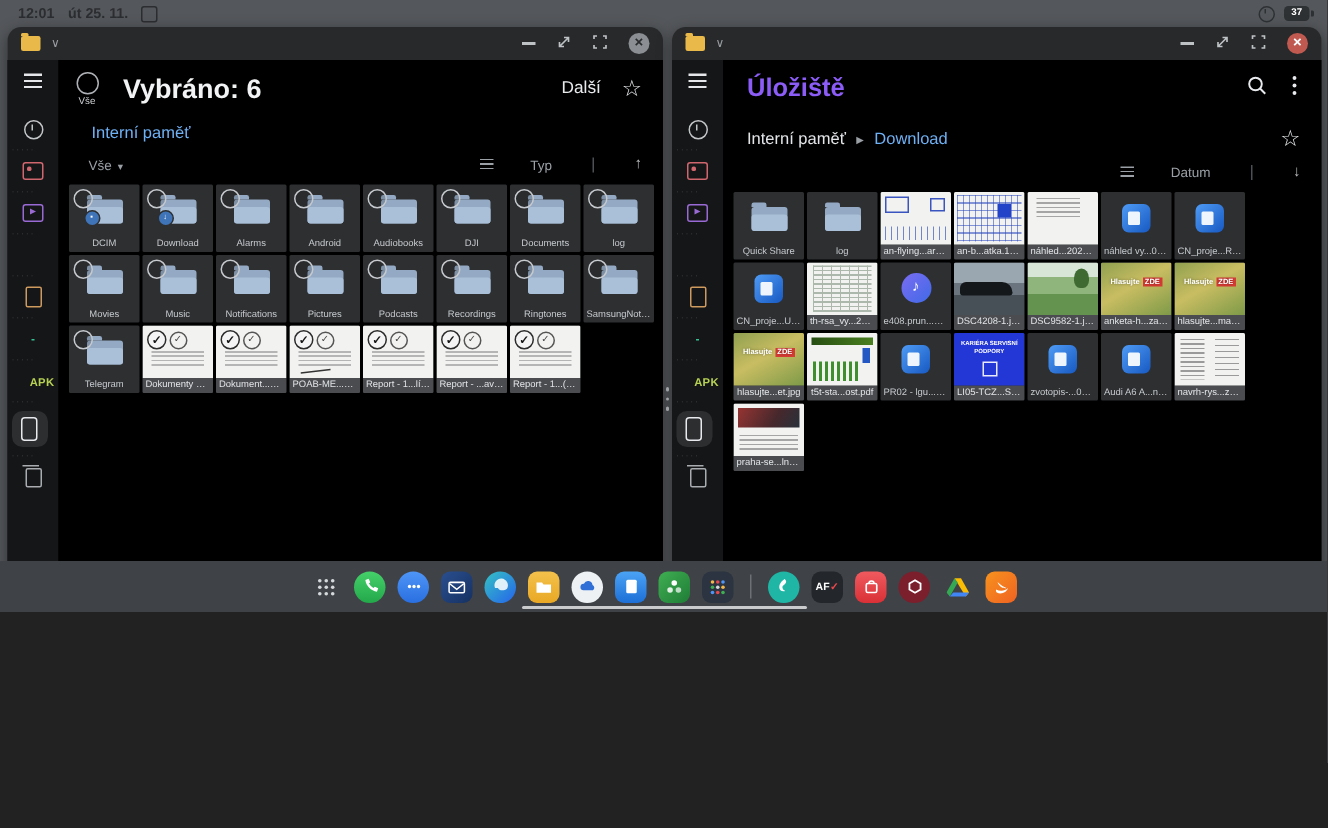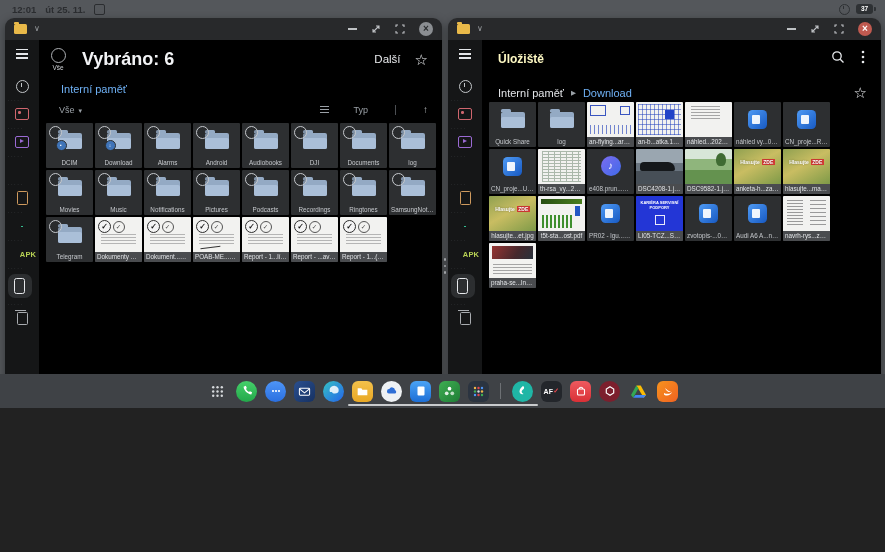--- a/index.html
+++ b/index.html
@@ -64,21 +64,21 @@
   .selall .circ{width:13px;height:13px;border:1.5px solid #aeb1b5;border-radius:50%;}
   .selall .sl{font-size:6.5px;color:#cfd2d6;margin-top:1px;}
   .seltitle{font-size:18px;font-weight:700;color:#f2f3f5;margin-left:13px;}
   .cancel{margin-left:auto;font-size:11.5px;color:#e8eaed;}
   .star{color:#e8eaed;font-size:15px;margin-left:14px;line-height:15px;}
   .loc{color:#6fb1f5;font-size:11px;padding:5px 0 0 22px;}
   .crumb-row{display:flex;align-items:center;padding:7px 14px 0 16px;font-size:11px;color:#e3e5e8;}
   .crumb-sep{color:#9aa0a6;font-size:6.5px;margin:0 7px;}
   .crumb-cur{color:#6fb1f5;}
   .rhead{height:38px;display:flex;align-items:center;padding:0 16px;}
-  .rtitle{font-size:12px;font-weight:700;color:#fef9c3;}
+  .rtitle{font-size:17px;font-weight:700;color:#8b5cf6;}
   .rctl{margin-left:auto;display:flex;align-items:center;gap:16px;}
 
   
   .tool{display:flex;align-items:center;padding:9px 14px 6px 20px;color:#9aa0a6;font-size:9px;}
   .tool .right{margin-left:auto;display:flex;align-items:center;gap:24px;}
   .sort-ic{width:9px;height:7px;background:repeating-linear-gradient(#9aa0a6 0 1px,transparent 1px 3px);}
   .vdiv{width:1px;height:10px;background:#4c4f53;margin:0 3px;}
   .caret{font-size:7px;margin-left:4px;}
   .arrow{font-size:10px;color:#b7babd;}
 
@@ -557,20 +557,28 @@
                   <circle cx="2" cy="12" r="1.3" fill="#e8eaed"></circle>
                 </svg></span>
           </span>
         </div>
         <div class="crumb-row">
           <span>Interní paměť</span>
           <span class="crumb-sep">▶</span>
           <span class="crumb-cur">Download</span>
           <span class="star" style="margin-left:auto;">☆</span>
         </div>
+        <div class="tool">
+          <span class="right">
+            <span class="sort-ic"></span>
+            <span>Datum</span>
+            <span class="vdiv"></span>
+            <span class="arrow">↓</span>
+          </span>
+        </div>
         <div class="grid" id="gridR">
             <div class="tile">
               <div class="thumb">
                 <div class="fold"></div>
               </div>
               <div class="tlabel">Quick Share</div>
             </div>
             <div class="tile">
               <div class="thumb">
                 <div class="fold"></div>

